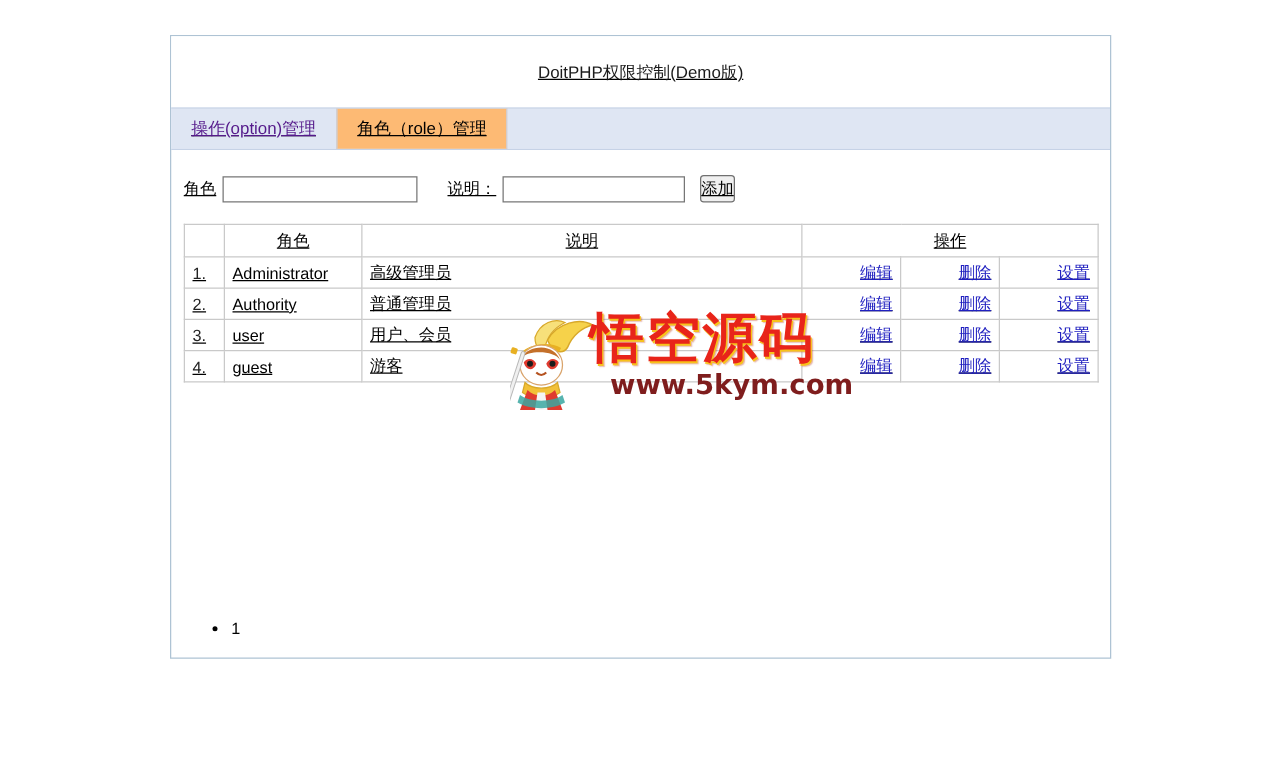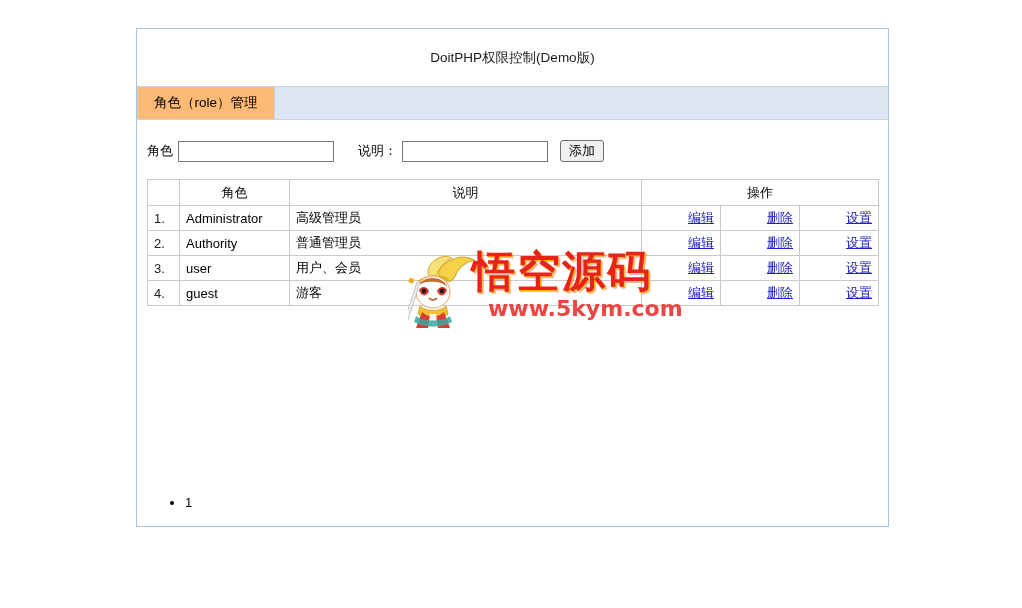--- a/index.html
+++ b/index.html
@@ -21,20 +21,21 @@
   
   #app-frame {
     position: absolute;
     left: 136px;
     top: 28px;
     width: 753px;
     height: 499px;
     border: 1px solid #aec3d4;
     background: #ffffff;
     box-sizing: border-box;
+    text-decoration: underline;
   }
 
   
   #title-bar {
     height: 57px;
     line-height: 57px;
     text-align: center;
     font-size: 13.5px;
     color: #1a1a1a;
     background: #ffffff;
@@ -98,21 +99,21 @@
     padding: 0 2px;
     box-sizing: content-box;
     outline: none;
   }
   #role-input { width: 150px; }
   #desc-input { width: 140px; margin-right: 0; }
   #add-form .gap { width: 24px; }
   #add-button {
     margin-left: 12px;
     height: 22px;
-    padding: 0 8px;
+    padding: 0 0;
     font-family: "Liberation Sans", sans-serif;
     font-size: 13px;
     border: 1px solid #707070;
     border-radius: 3px;
     background: #f0f0f0;
     color: #000;
     cursor: pointer;
     line-height: 20px;
   }
 
@@ -197,39 +198,42 @@
     line-height: 50px;
     white-space: nowrap;
   }
   #wm-url {
     position: absolute;
     left: 80px;
     top: 48px;
     font-family: "DejaVu Sans", sans-serif;
     font-size: 22px;
     font-weight: bold;
-    color: #ef4444;
+    color: #7f1d1d;
     white-space: nowrap;
   }
   #wm-mascot {
     position: absolute;
     left: 0px;
     top: 4px;
     width: 72px;
     height: 76px;
   }
 </style>
 </head>
 <body>
 
 <div id="app-frame">
 
   <div id="title-bar">DoitPHP权限控制(Demo版)</div>
 
   <div id="tab-strip">
+    <div class="tab tab-inactive">
+      <span class="tab-link visited">操作(option)管理</span>
+    </div>
     <div class="tab tab-active">
       <span class="tab-static">角色（role）管理</span>
     </div>
     <div class="tab tab-inactive" style="flex:1;"></div>
   </div>
 
   <div id="add-form">
     <span class="field-label">角色</span>
     <input id="role-input" type="text" placeholder="" style="">
     <span class="gap"></span>

